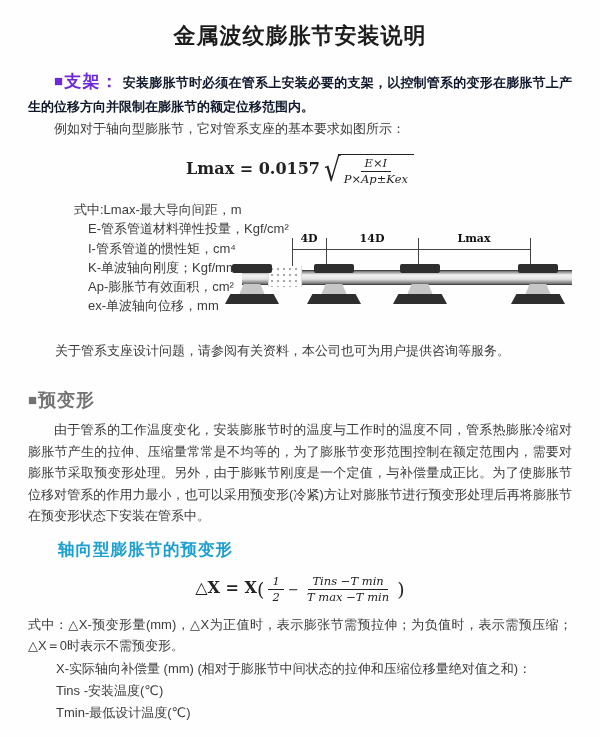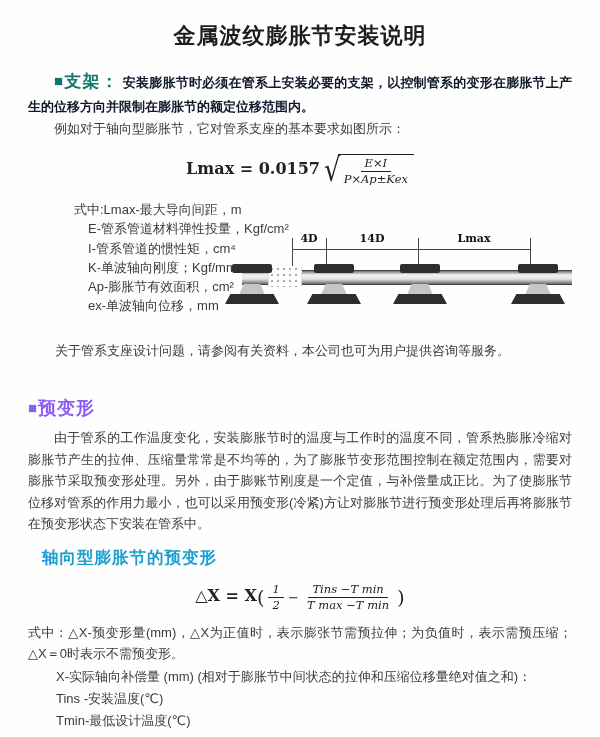--- a/index.html
+++ b/index.html
@@ -10,21 +10,21 @@
     -webkit-font-smoothing:antialiased;
   }
   .page{padding:14px 28px 10px 28px;position:relative;}
   .doc-title{
     text-align:center;font-size:22px;font-weight:bold;color:#1d1d1d;
     margin:4px 0 14px 0;letter-spacing:1px;
   }
   .para{margin:0;text-align:justify;}
   .indent{text-indent:2em;}
   .support-head{
-    color:#0f766e;font-size:17px;font-weight:bold;letter-spacing:1px;
+    color:#6d28d9;font-size:17px;font-weight:bold;letter-spacing:1px;
   }
   .support-head .sq{font-size:15px;position:relative;top:-1px;}
   .bold-body{font-weight:bold;color:#0f172a;}
 
   
   .formula-center{text-align:center;margin:10px 0 8px 0;color:#222;}
   .math{font-family:"DejaVu Serif","Liberation Serif",serif;color:#222;}
   .math .lhs{font-weight:bold;font-style:normal;font-size:16px;}
   .frac{display:inline-flex;flex-direction:column;align-items:center;
         vertical-align:middle;font-style:italic;font-size:11.5px;line-height:1.35;
@@ -39,24 +39,24 @@
 
   
   .defs-zone{position:relative;min-height:136px;margin-top:4px;margin-left:46px;}
   .def-line{line-height:1.48;color:#3b3b3b;padding-left:14px;white-space:nowrap;}
   .def-first{padding-left:0;}
 
   .note-line{margin:2px 0 0 14px;white-space:nowrap;}
   .note-line2{margin:4px 0 0 14px;text-indent:1em;white-space:nowrap;}
 
   
-  .sec-head{color:#8b5cf6;font-size:18px;font-weight:bold;margin:32px 0 4px 0;letter-spacing:1px;}
+  .sec-head{color:#737373;font-size:18px;font-weight:bold;margin:24px 0 4px 0;letter-spacing:1px;}
   .sec-head .sq{font-size:15px;position:relative;top:-1px;}
   .sub-head{color:#1b9fd0;font-size:16.5px;font-weight:bold;letter-spacing:1px;margin:10px 0 2px 0;}
-  .sub-head.axial{margin-left:14px;}
+  .sub-head.axial{margin-left:30px;}
 
   .hang{margin:2px 0 0 0;text-align:justify;}
   .sym-line{margin:1px 0 0 28px;white-space:nowrap;line-height:1.62;}
 
   
   .diagram{position:absolute;top:32px;right:-8px;width:338px;height:100px;}
   .dim-line{position:absolute;top:17px;left:50px;width:238px;border-top:1px solid #444;}
   .tick{position:absolute;width:1px;background:#444;top:6px;height:36px;}
   .dim-label{position:absolute;top:-2px;font-family:"DejaVu Serif",serif;
              font-weight:bold;font-size:11px;color:#111;transform:translateX(-50%);}

